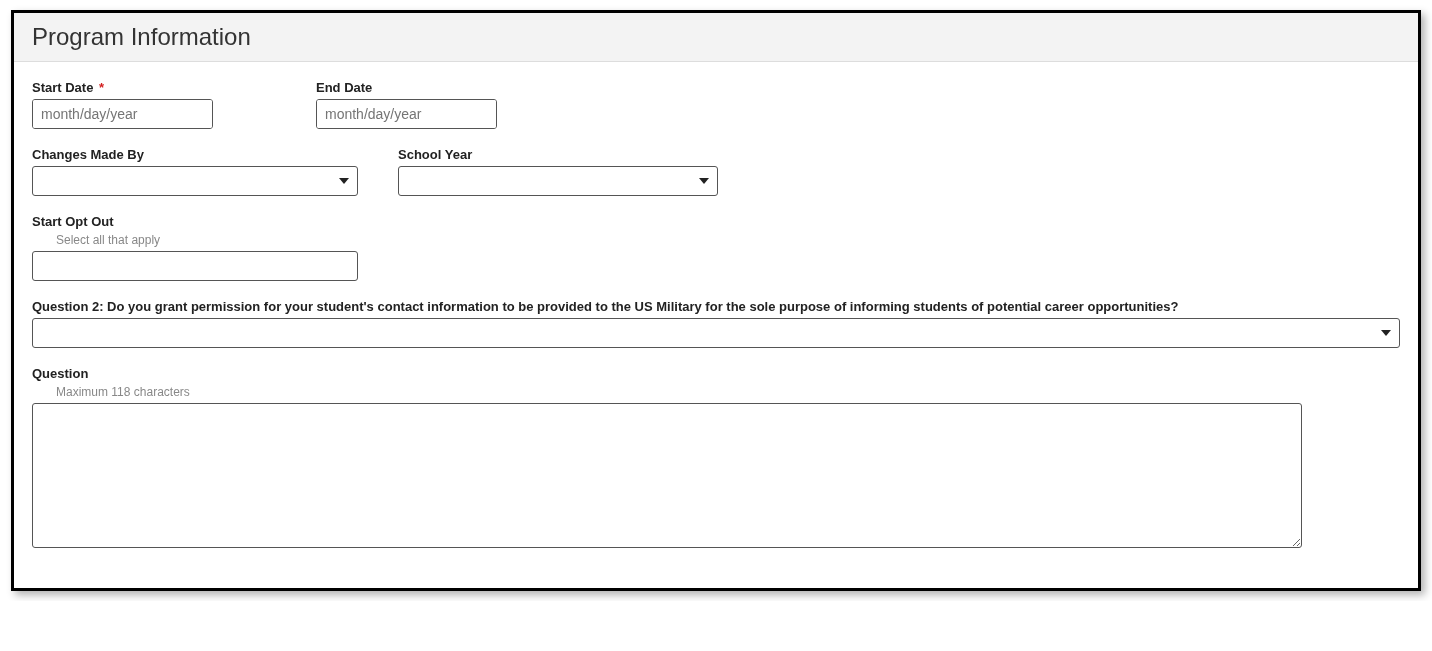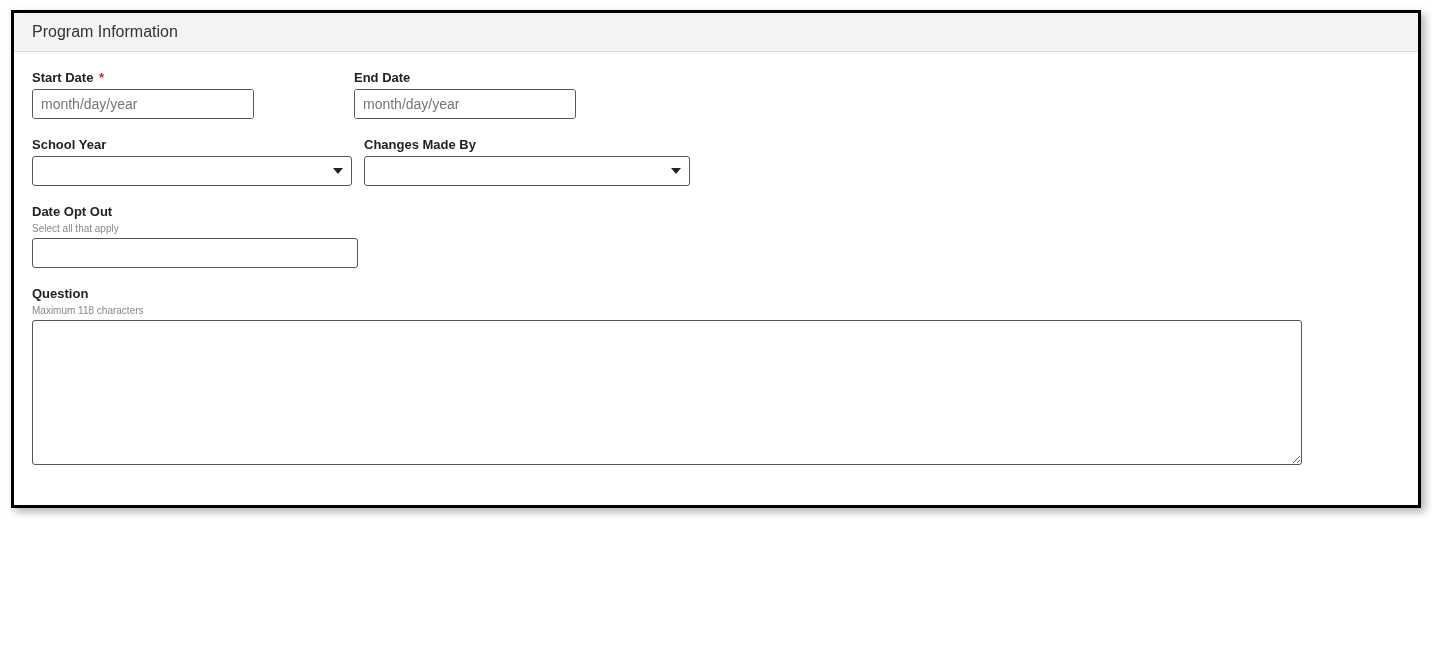--- a/index.html
+++ b/index.html
@@ -12,60 +12,61 @@
       border: 3px solid #000;
       background: #fff;
       box-shadow: 4px 4px 8px rgba(0,0,0,0.3);
       width: 1410px;
       margin: 0 auto;
     }
     .panel-header {
       background: #f3f3f3;
       border-bottom: 1px solid #ddd;
       padding: 10px 18px;
-      font-size: 16px;
+      font-size: 24px;
       font-weight: 400;
       color: #333;
     }
     .panel-body {
       padding: 18px;
     }
     .row {
       display: flex;
-      gap: 12px;
+      gap: 40px;
       margin-bottom: 18px;
       align-items: flex-end;
     }
     .field {
       display: flex;
       flex-direction: column;
     }
     .field-label {
       font-size: 13px;
       font-weight: bold;
       color: #222;
       margin-bottom: 4px;
     }
     .field-helper {
-      font-size: 10px;
+      font-size: 12px;
       color: #888;
       margin-bottom: 4px;
       font-weight: 400;
+      margin-left: 24px;
     }
     .required-star {
       color: #d32020;
       margin-left: 2px;
     }
     .date-wrap {
       display: flex;
       border: 1px solid #555;
       border-radius: 3px;
       height: 30px;
       overflow: hidden;
-      width: 222px;
+      width: 181px;
     }
     .date-input {
       border: none;
       padding: 0 8px;
       font-size: 14px;
       color: #444;
       flex: 1;
       outline: none;
     }
     .select {
@@ -123,51 +124,57 @@
         <div class="field-label">
           <span>Start Date</span>
           <span class="required-star">*</span>
         </div>
         <div class="date-wrap">
           <input class="date-input" placeholder="month/day/year" style="">
 
         </div>
       </div>
 
-      <div class="field" style="margin-left:88px">
+      <div class="field" style="margin-left:63px">
         <div class="field-label">End Date</div>
         <div class="date-wrap">
           <input class="date-input" placeholder="month/day/year" style="">
 
         </div>
       </div>
     </div>
 
     <div class="row">
       <div class="field">
-        <div class="field-label">School Year</div>
-        <div class="select w-320">
+        <div class="field-label">Changes Made By</div>
+        <div class="select w-326">
           <span class="caret"></span>
         </div>
       </div>
       <div class="field">
-        <div class="field-label">Changes Made By</div>
-        <div class="select w-326">
+        <div class="field-label">School Year</div>
+        <div class="select w-320">
           <span class="caret"></span>
         </div>
       </div>
     </div>
 
     <div class="section">
-      <div class="field-label">Date Opt Out</div>
+      <div class="field-label">Start Opt Out</div>
       <div class="field-helper">Select all that apply</div>
       <div class="multiselect"></div>
     </div>
 
 
+    <div class="section">
+      <div class="field-label">Question 2: Do you grant permission for your student's contact information to be provided to the US Military for the sole purpose of informing students of potential career opportunities?</div>
+      <div class="select w-full" style="margin-top:4px">
+        <span class="caret"></span>
+      </div>
+    </div>
 
     <div class="section">
       <div class="field-label">Question</div>
       <div class="field-helper">Maximum 118 characters</div>
       <textarea class="comments" style=""></textarea>
     </div>
 
   </div>
 </div>
 

